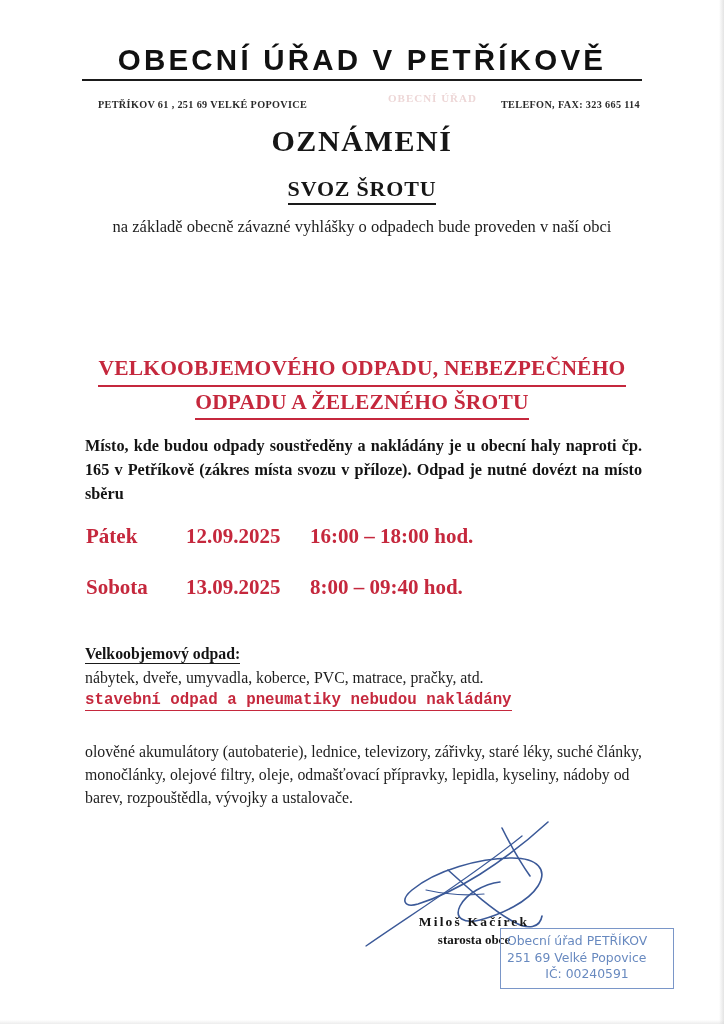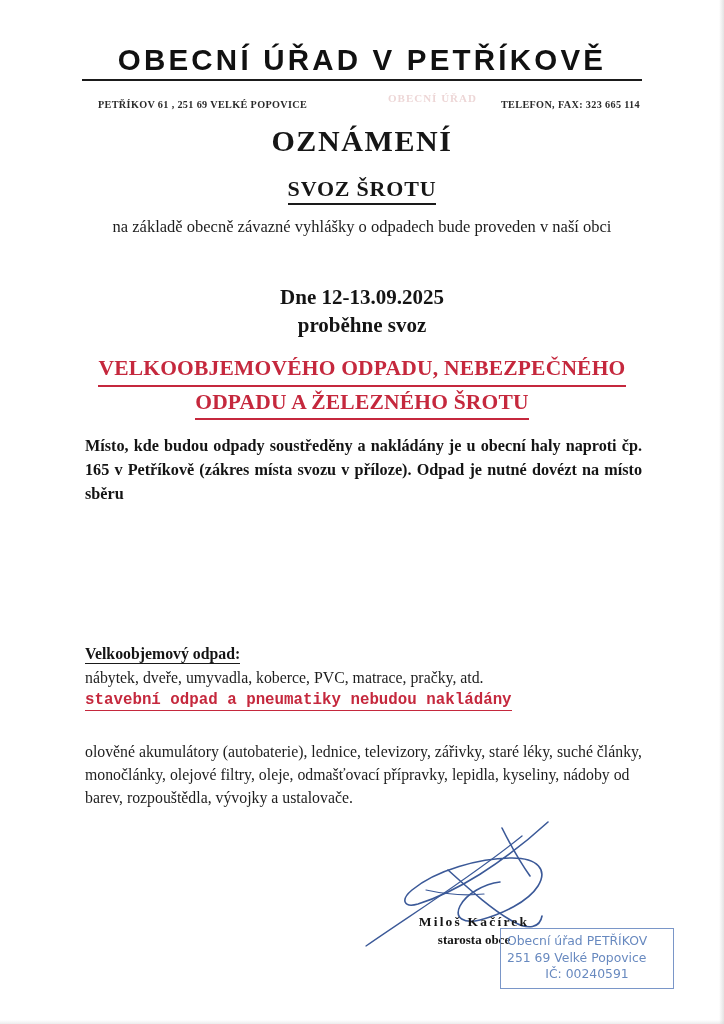--- a/index.html
+++ b/index.html
@@ -287,32 +287,40 @@
   </div>
 
   <div class="ghost-mark">OBECNÍ ÚŘAD</div>
 
   <div class="oznameni">OZNÁMENÍ</div>
   <div class="svoz">
     <span>SVOZ ŠROTU</span>
   </div>
   <div class="intro">na základě obecně závazné vyhlášky o odpadech bude proveden v naší obci</div>
 
-  <div class="date-block">
-    <div>Dne 12-13.09.2025</div>
-    <div>proběhne svoz</div>
-  </div>
 
   <div class="red-headline">
     <div><span class="ln">VELKOOBJEMOVÉHO ODPADU, NEBEZPEČNÉHO</span></div>
     <div><span class="ln">ODPADU   A  ŽELEZNÉHO ŠROTU</span></div>
   </div>
 
   <div class="place-para">Místo, kde budou odpady soustředěny a nakládány je u obecní haly naproti čp. 165 v Petříkově (zákres místa svozu v příloze). Odpad je nutné dovézt na místo sběru</div>
 
+  <div class="schedule">
+    <div class="sched-row">
+      <div class="sched-day">Pátek</div>
+      <div class="sched-date">12.09.2025</div>
+      <div class="sched-time">16:00 – 18:00 hod.</div>
+    </div>
+    <div class="sched-row">
+      <div class="sched-day">Sobota</div>
+      <div class="sched-date">13.09.2025</div>
+      <div class="sched-time">8:00 – 09:40 hod.</div>
+    </div>
+  </div>
 
   <div class="section sec-bulky">
     <div class="sec-head">
       <span>Velkoobjemový odpad:</span>
     </div>
     <div class="sec-body">nábytek, dveře, umyvadla, koberce, PVC, matrace, pračky, atd.</div>
     <div class="sec-note">
       <span>stavební odpad a pneumatiky nebudou nakládány</span>
     </div>
   </div>

